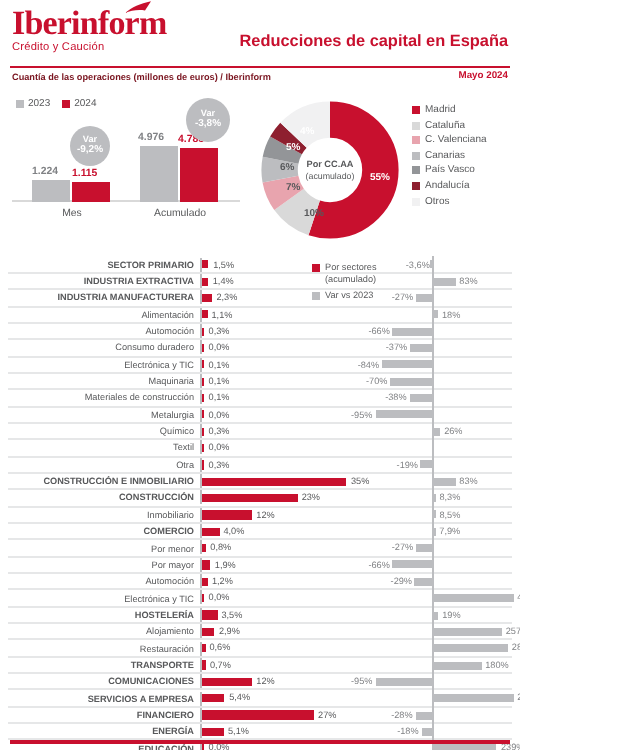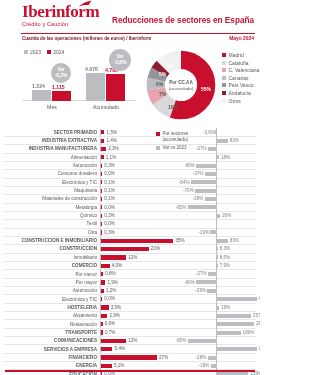--- a/index.html
+++ b/index.html
@@ -7,21 +7,20 @@
     width: 260px; height: 375px;
     background: #ffffff;
     font-family: "Liberation Sans", sans-serif;
     color: #58595b;
     overflow: hidden;
   }
   #page {
     position: relative;
     width: 260px; height: 375px;
     background: #fff;
-    padding-left: 16px;
   }
 
   
   .header { position: relative; height: 36px; padding: 3px 6px 0 6px; }
   .brand { position: absolute; left: 6px; top: 3px; }
   .brand-name {
     font-family: "Liberation Serif", serif;
     font-weight: bold;
     font-size: 17px;
     color: #c8102e;
@@ -138,21 +137,21 @@
 <div id="page">
 
   <div class="header">
     <div class="brand">
       <div class="brand-name">Iberinform</div>
       <div class="brand-tag">Crédito y Caución</div>
     </div>
     <svg class="brand-swoosh" viewBox="0 0 14 10">
       <path d="M0.5 6.5 C4 3.5, 8 1.8, 13.5 0.6 L10.5 5.2 C7 4.6, 3.5 5.2, 0.5 6.5 Z" fill="#c8102e"></path>
     </svg>
-    <div class="headline">Reducciones de sectores en España</div>
+    <div class="headline">Reducciones de capital en España</div>
     <div class="rule-red"></div>
   </div>
 
   <div class="subbar">
     <div class="subbar-left">Cuantía de las operaciones (millones de euros) / Iberinform</div>
     <div class="subbar-right">Mayo 2024</div>
   </div>
 
   <div class="top-panel">
 

